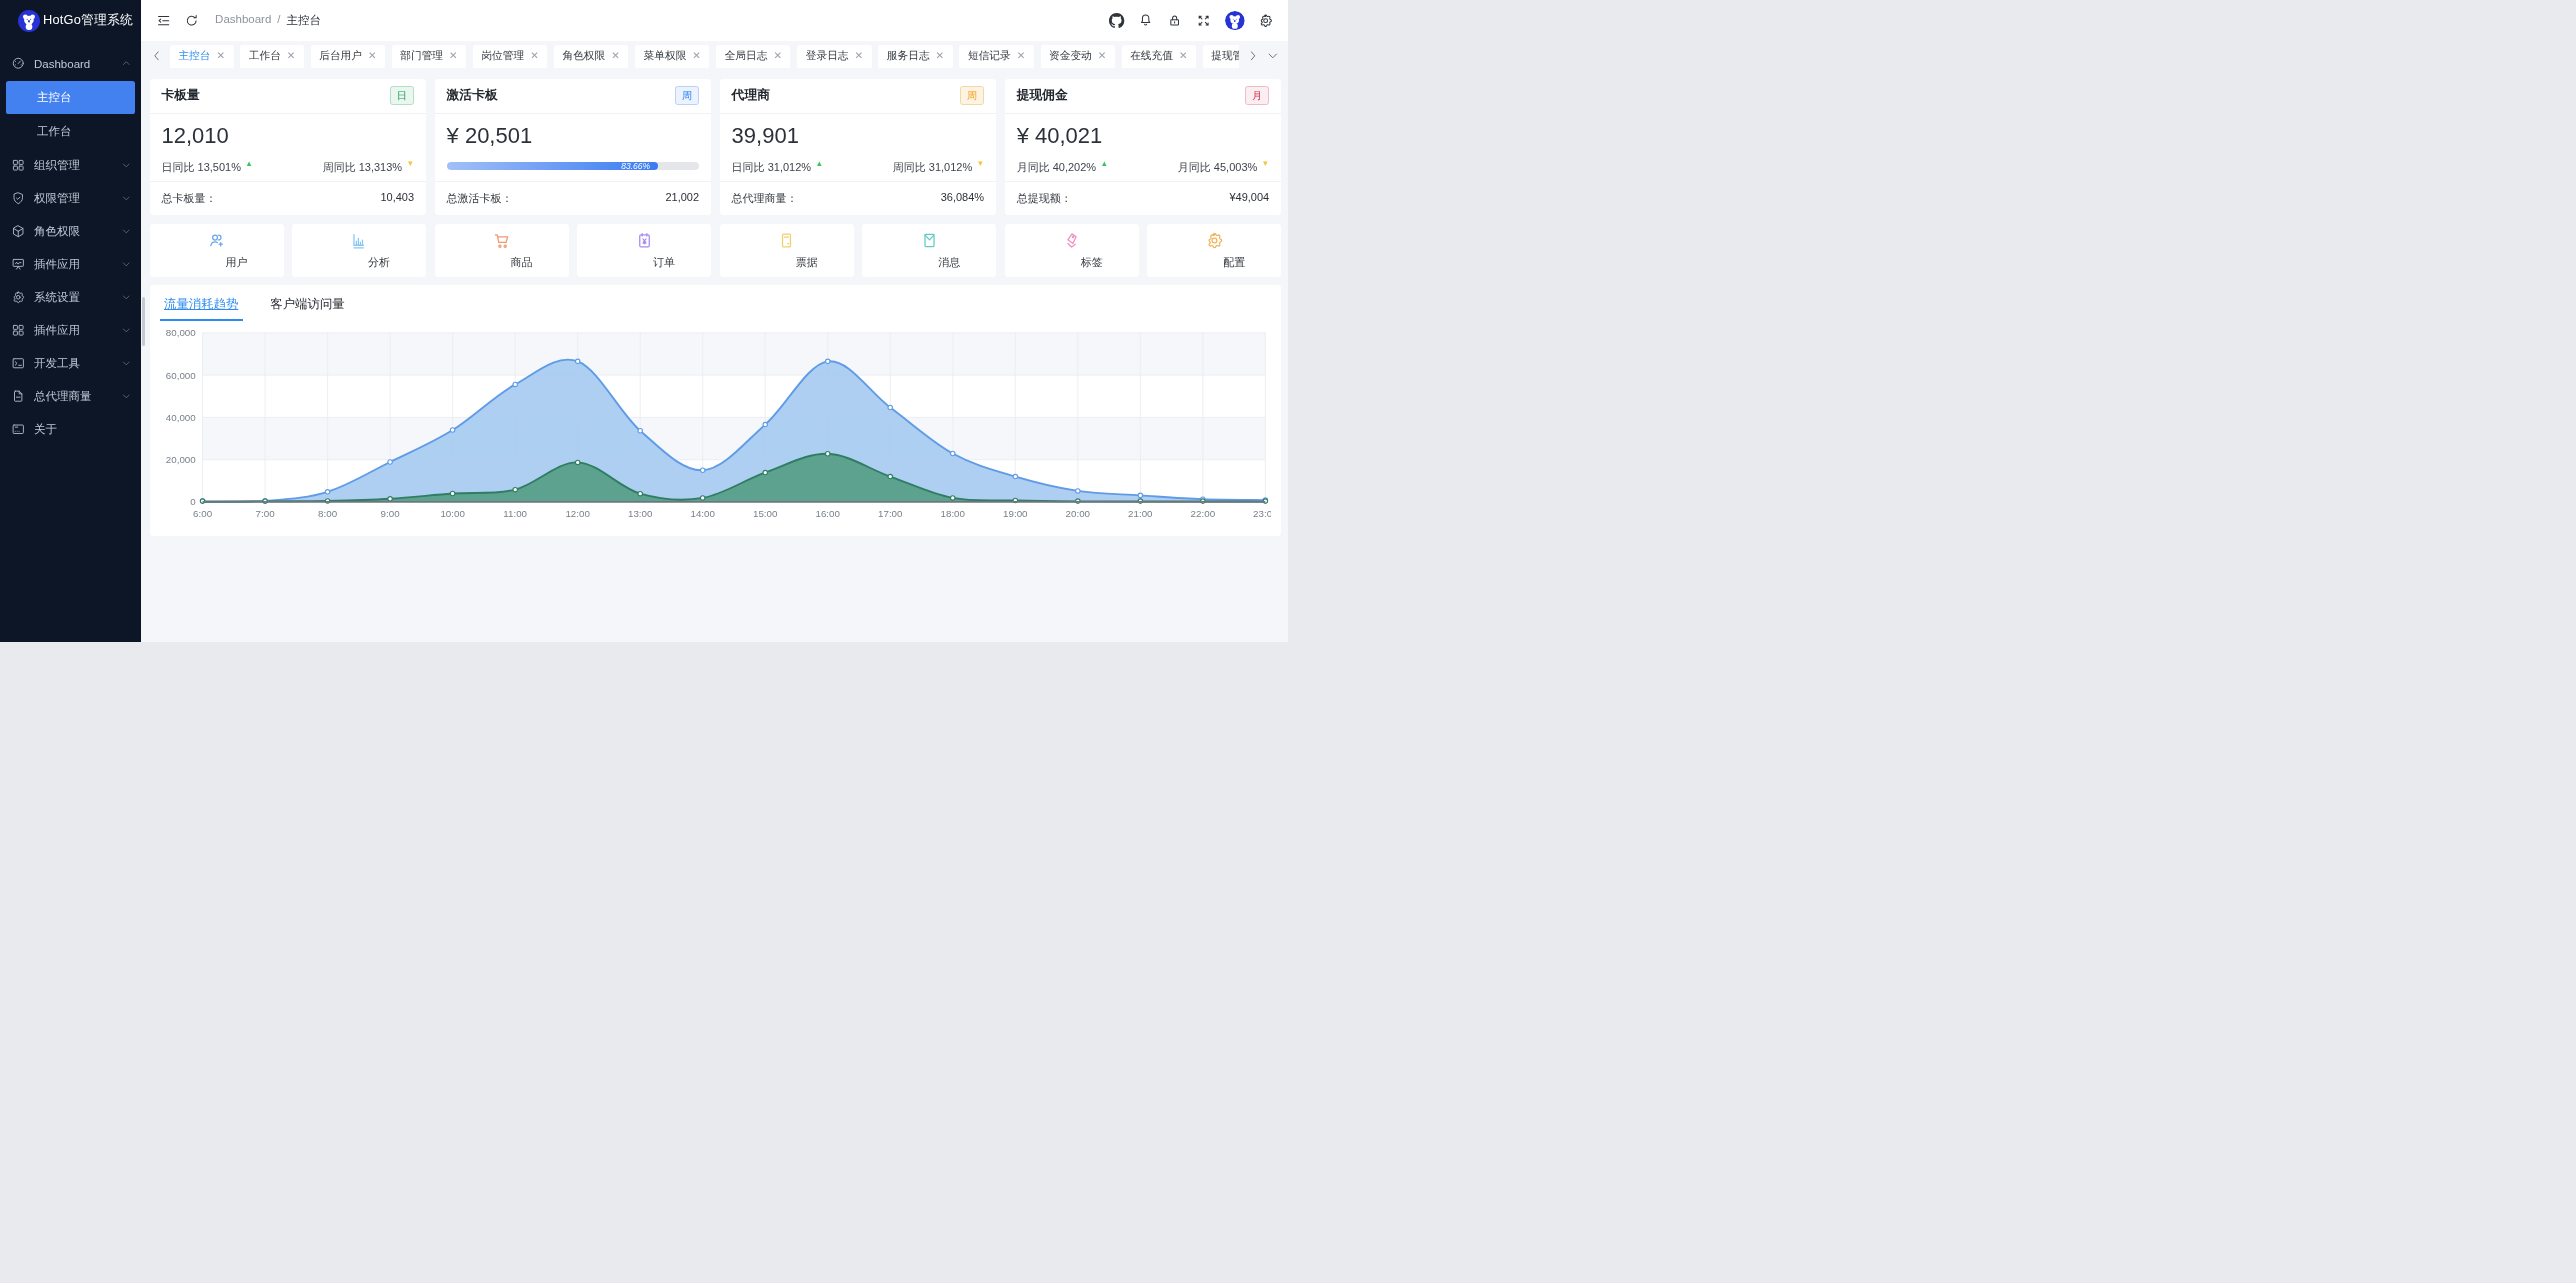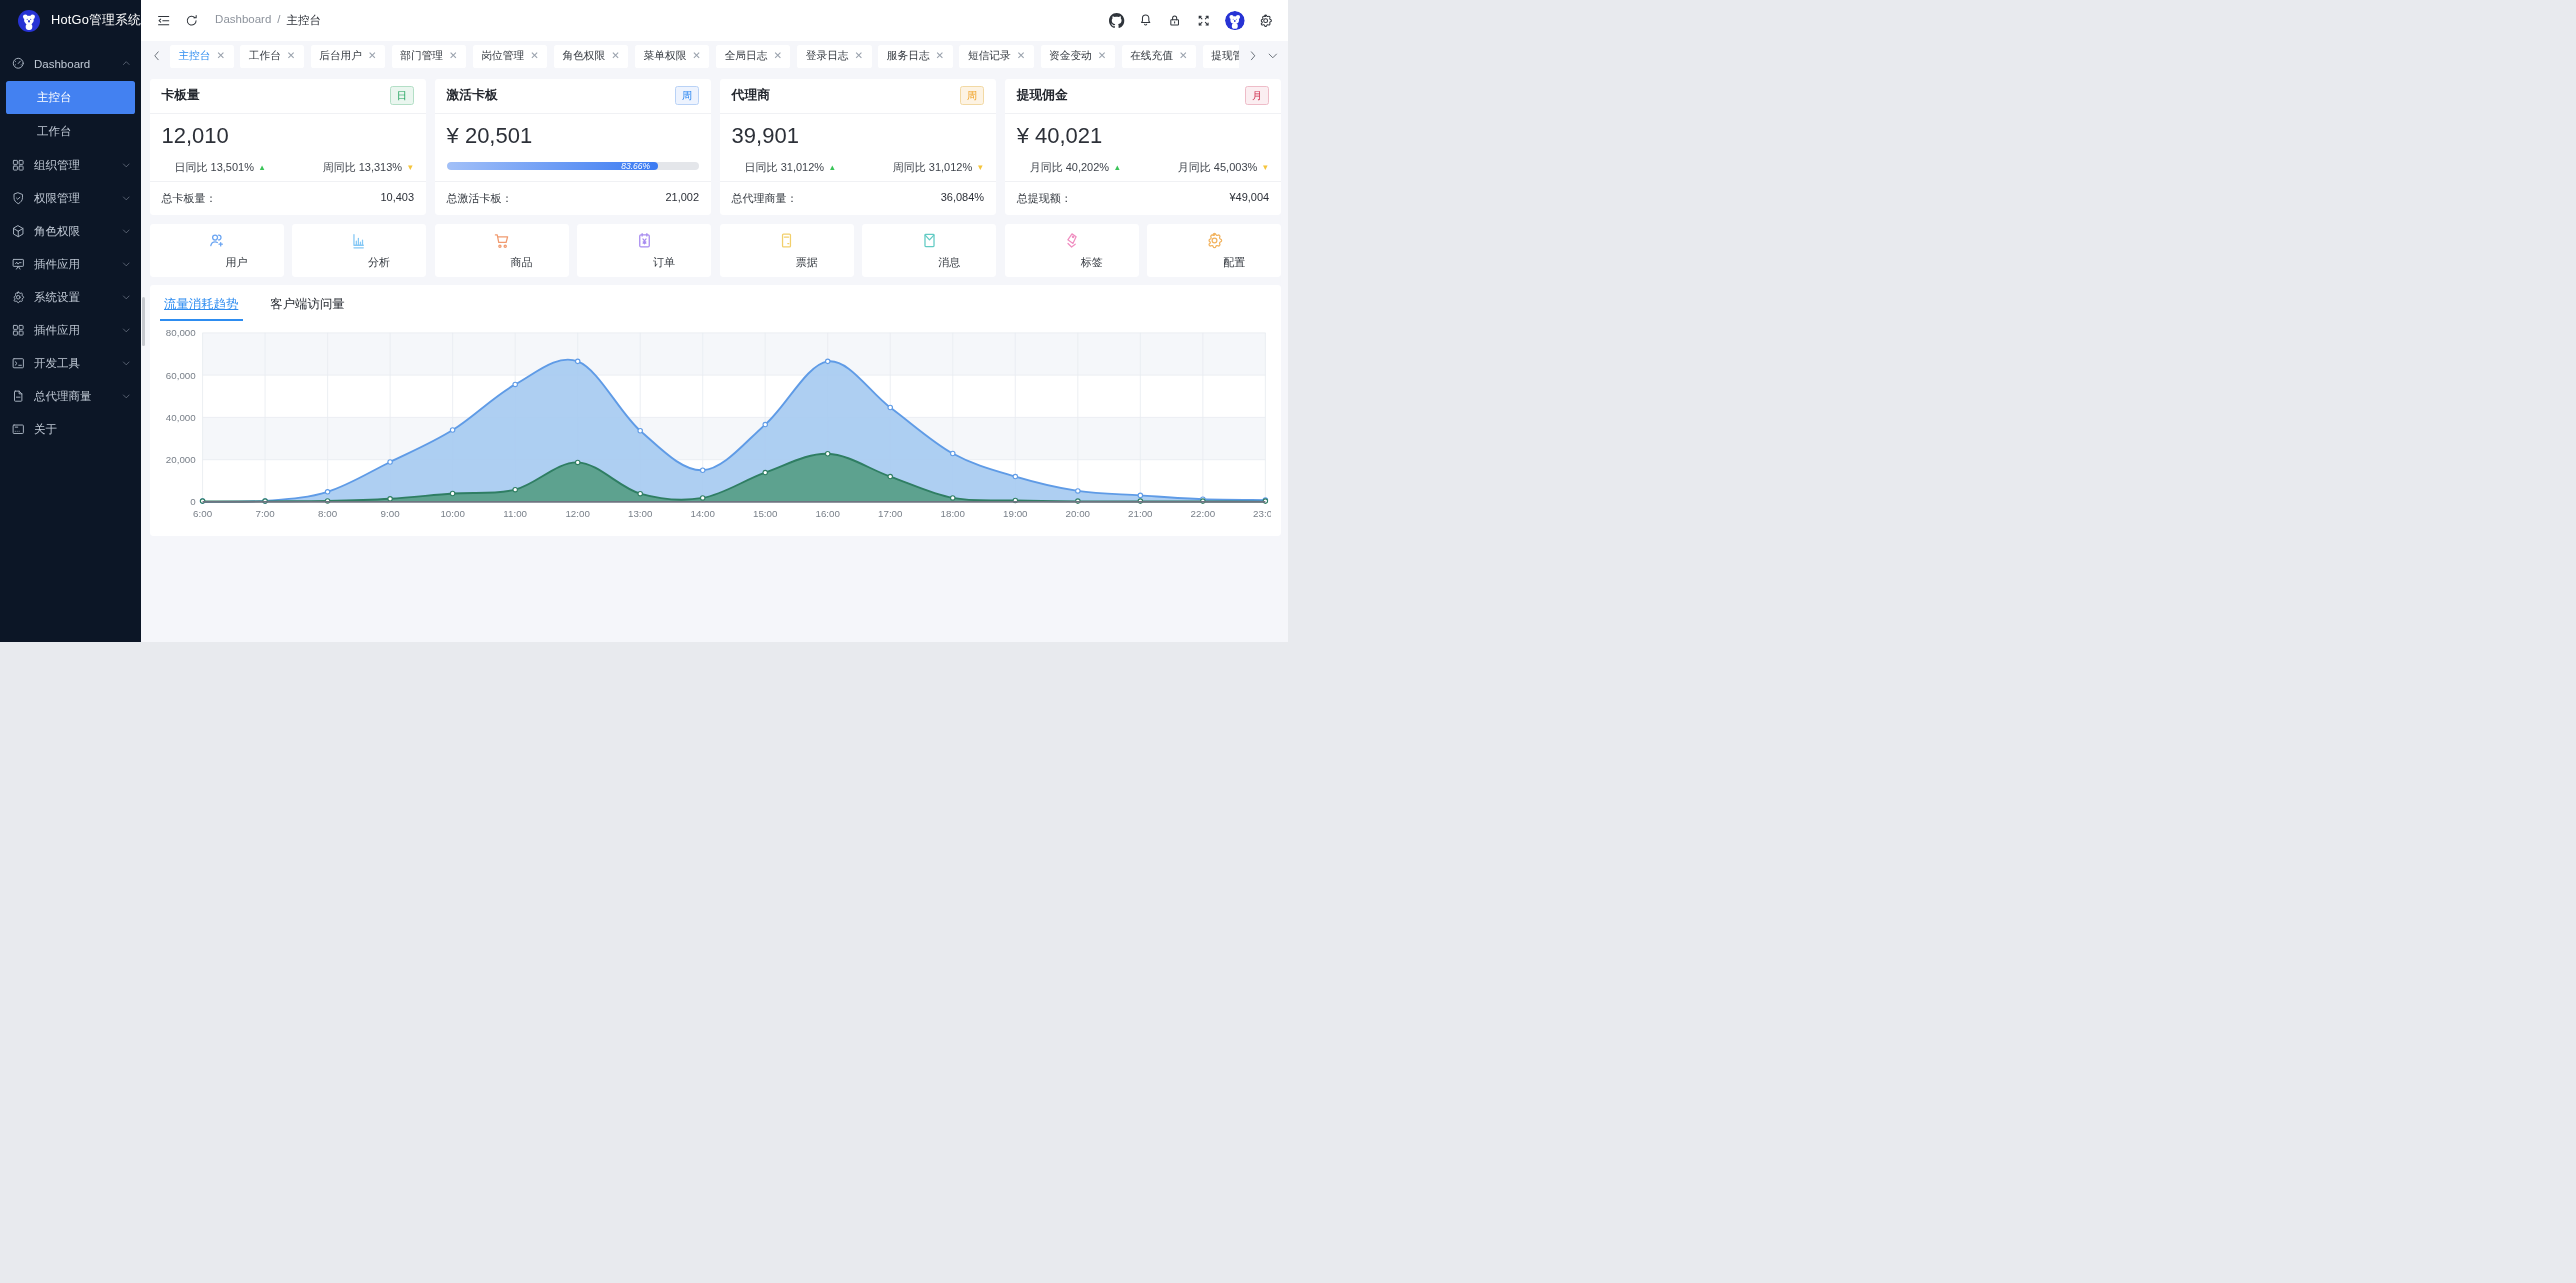--- a/index.html
+++ b/index.html
@@ -1,21 +1,21 @@
 <!DOCTYPE html>
 <html style="font-size:13.6px"><head>
 <meta charset="utf-8">
 <style>
   html,body{margin:0;padding:0;background:#e8eaee;}
   *{box-sizing:border-box;}
   .app{width:1288px;height:642px;display:flex;overflow:hidden;background:#f5f6fa;
        font-family:"Liberation Sans","DejaVu Sans",sans-serif;color:#33383f;}
   
   .sidebar{width:141px;flex-shrink:0;background:#0c1626;display:flex;flex-direction:column;}
-  .logo-row{height:41px;display:flex;align-items:center;gap:3px;padding-left:18px;flex-shrink:0;justify-content:space-between;}
+  .logo-row{height:41px;display:flex;align-items:center;gap:3px;padding-left:18px;flex-shrink:0;}
   .logo-badge{width:22px;height:22px;flex-shrink:0;}
   .logo-title{color:#ffffff;font-size:12.8px;letter-spacing:0.2px;}
   .menu{padding-top:6px;overflow:hidden;}
   .menu-row{height:33px;display:flex;align-items:center;padding:0 11px;font-size:11.5px;color:#c0c9d5;cursor:pointer;}
   .menu-row .mi{width:14.5px;height:14.5px;margin-right:8.5px;display:flex;color:#aab4c2;}
   .menu-row .mi svg{width:14.5px;height:14.5px;}
   .menu-row .chev{margin-left:auto;width:8.5px;height:8.5px;color:#8d97a6;display:flex;}
   .menu-row .chev svg{width:8.5px;height:8.5px;}
   .chev.up{transform:rotate(180deg);}
   .sub-row{height:33px;margin:0.9px 6px;padding-left:31px;display:flex;align-items:center;
@@ -44,21 +44,21 @@
   .content{flex:1;position:relative;padding:7.7px 6.8px 0 8.5px;overflow:hidden;}
   .scroll-thumb{position:absolute;left:0.9px;top:226px;width:3.4px;height:49px;border-radius:1.7px;background:#c6c9cf;cursor:pointer;}
   .stat-row{display:flex;gap:8.5px;}
   .stat-card{flex:1;min-width:0;background:#fff;border-radius:3.4px;}
   .stat-head{display:flex;align-items:center;justify-content:space-between;padding:7.7px 12px;border-bottom:0.9px solid #f0f1f4;}
   .stat-title{font-size:12.8px;font-weight:700;color:#23272e;}
   .badge{font-size:10.2px;padding:1.7px 6px;border-radius:2.6px;border:0.9px solid;line-height:1.3;}
   .stat-body{padding:9.4px 12px 11px;border-bottom:0.9px solid #f0f1f4;height:68px;}
   .stat-value{font-size:22px;color:#2c3038;font-weight:500;}
   .compare-row{display:flex;justify-content:space-between;margin-top:11px;font-size:11px;color:#3f444c;}
-  .cmp{display:flex;align-items:center;gap:4.3px;margin-left:13px;}
+  .cmp{display:flex;align-items:flex-start;gap:4.3px;}
   .tri{font-size:7.7px;line-height:1;}
   .prog-track{height:8.5px;border-radius:4.3px;background:#e4e6ea;margin-top:12.8px;overflow:hidden;}
   .prog-fill{height:100%;border-radius:4.3px;display:flex;align-items:center;justify-content:flex-end;
              padding-right:7.7px;color:#fff;font-size:8.5px;font-style:italic;}
   .stat-foot{display:flex;justify-content:space-between;padding:9.4px 12px;font-size:11px;color:#33383f;}
   .foot-val{color:#2c3038;}
   .shortcut-row{display:flex;gap:8.5px;margin-top:8.5px;}
   .shortcut-card{flex:1;min-width:0;background:#fff;border-radius:3.4px;height:53px;display:flex;
                  flex-direction:column;align-items:center;justify-content:center;gap:4.3px;cursor:pointer;}
   .shortcut-icon{width:19px;height:19px;display:flex;}

